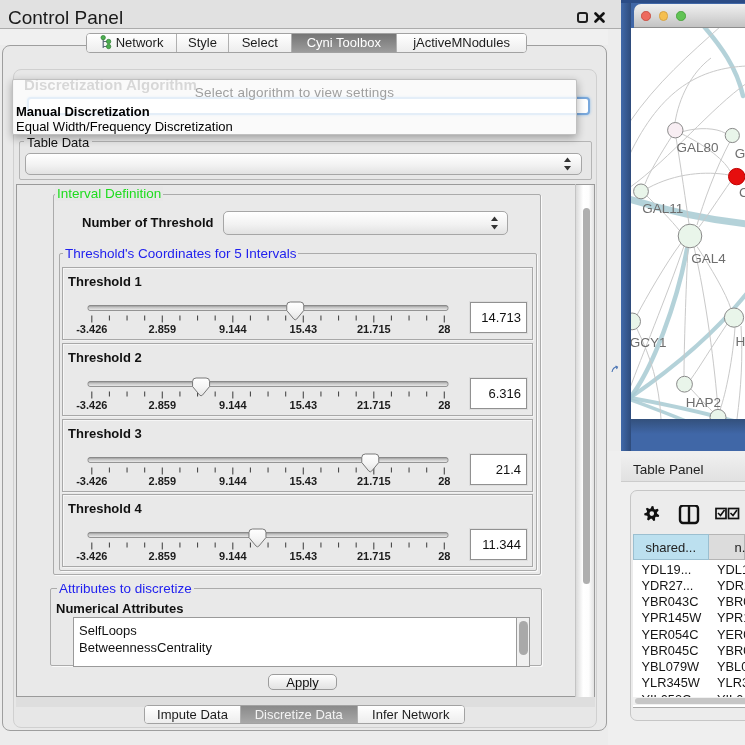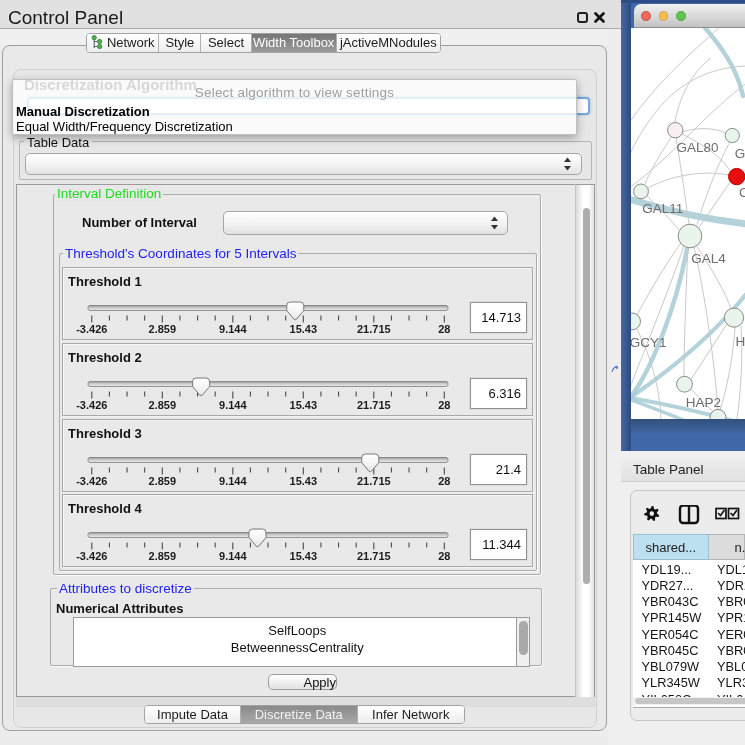--- a/index.html
+++ b/index.html
@@ -13,21 +13,21 @@
 
 
 
 #tabstrip { left:0; top:29px; width:608px; height:16px; background:#f0f0f0; }
 #container { left:2px; top:45px; width:605px; height:685.5px; border:1px solid #9e9e9e; border-radius:8px; background:#e9e9e9; }
 
 .tabs { position:absolute; display:flex; height:20.5px; border:1px solid #a2a2a2; border-radius:4px; overflow:hidden; background:#fff; }
 .tabs .tab { height:100%; display:flex; align-items:center; justify-content:center; font-size:13px; color:#1c1c1c; background:linear-gradient(#ffffff,#f6f6f6 50%,#ededed); border-right:1px solid #b0b0b0; }
 .tabs .tab:last-child { border-right:none; }
 .tabs .sel { background:linear-gradient(#757575,#9c9c9c); color:#fff; }
-#toptabs { left:86px; top:32.5px; width:355px; }
+#toptabs { left:86px; top:32.5px; width:441px; }
 #bottabs { left:144px; top:704.5px; width:321px; height:19.5px; }
 #bottabs .sel { background:linear-gradient(#8a8a8a,#a8a8a8); color:#f3f3f3; }
 
 
 #panel { left:12.5px; top:68.5px; width:584.5px; height:659px; background:#e7e7e7; border:1px solid #d0d0d0; border-radius:8px; }
 
 
 #tdgroup { left:19px; top:141px; width:573px; height:39px; border:1px solid #b5b5b5; border-radius:2px; }
 #tdlabel { left:24px; top:134.5px; font-size:13px; color:#111; background:#e7e7e7; padding:0 3px; }
 .combo { position:absolute; border:1px solid #a6a6a6; border-radius:5px; background:linear-gradient(#ffffff,#f2f2f2 55%,#e2e2e2); font-size:13px; color:#111; }
@@ -53,25 +53,25 @@
 #atlabel { left:57px; top:580.5px; color:#2222ee; }
 
 #numlabel { left:82px; top:215px; font-size:13px; font-weight:bold; color:#111; }
 
 .thrbox { position:absolute; left:62px; width:471px; height:73px; border:1px solid #a8a8a8; box-shadow:1px 1px 0 #f6f6f6 inset, 1px 1px 0 #f2f2f2; background:#e9e9e9; }
 .thrtitle { position:absolute; left:5px; top:6px; font-size:13px; font-weight:bold; color:#111; }
 .valbox { position:absolute; left:407px; top:34px; width:57px; height:31px; background:#fff; border:1px solid #919191; box-shadow:0 0 0 1px #dddddd; font-size:13px; color:#111; text-align:right; padding-right:5px; line-height:29px; }
 
 #nalabel { left:56px; top:600.5px; font-size:13px; font-weight:bold; color:#111; }
 #listbox { left:73px; top:616.5px; width:443.5px; height:50px; background:#fff; border:1px solid #9a9a9a; overflow:hidden; font-size:13px; color:#111; padding-top:4.5px; }
-#listbox div { height:17px; line-height:17px; padding-left:5px;text-align:center; }
+#listbox div { height:17px; line-height:17px; padding-left:5px; }
 #listsb { left:516.5px; top:616.5px; width:13px; height:50px; background:#f0f0f0; border:1px solid #9a9a9a; border-left:none; }
 #listthumb { left:518.5px; top:620.5px; width:9px; height:34px; background:#a9a9a9; border-radius:4.5px; }
 
-#applybtn { left:268px; top:673.5px; width:69px; height:16.5px; border:1px solid #9c9c9c; border-radius:5px; background:linear-gradient(#ffffff,#ededed 60%,#e3e3e3); font-size:13px; color:#111; text-align:right; line-height:16px; }
+#applybtn { left:268px; top:673.5px; width:69px; height:16.5px; border:1px solid #9c9c9c; border-radius:5px; background:linear-gradient(#ffffff,#ededed 60%,#e3e3e3); font-size:13px; color:#111; text-align:center; line-height:16px; }
 #understrip { left:15.5px; top:697px; width:579px; height:10px; background:#dedede; }
 
 
 #divider { left:608px; top:29px; width:12.5px; height:716px; background:#ededed; }
 #bluearea { left:620.5px; top:0; width:124.5px; height:450.5px; background:#4067a7; }
 #blueleft { left:620.5px; top:0; width:10.5px; height:450.5px; background:linear-gradient(90deg,#4169a9,#2e4b7b); }
 #bluetop { left:620.5px; top:0; width:124.5px; height:2.5px; background:#2b4c86; }
 #nettitle { left:633.5px; top:3.5px; width:111.5px; height:24.5px; border-top-left-radius:7px; background:linear-gradient(#f0f0f0,#d8d8d8 55%,#c3c3c3); border-bottom:1px solid #8e8e8e; }
 .light { position:absolute; top:7.5px; width:9.5px; height:9.5px; border-radius:50%; }
 #canvas { left:631px; top:28px; width:114px; height:391px; background:#fff; overflow:hidden; }
@@ -116,42 +116,42 @@
   <div class="tab" style="width:90.5px">
     <svg width="12" height="16" viewBox="0 0 12 16" style="margin-right:4px">
       <path d="M3.2 3 V13 M3.2 6.5 H7.6 M3.2 11.5 H7.6" stroke="#5c6b7a" stroke-width="1.2" fill="none"></path>
       <circle cx="3.2" cy="2.6" r="2.2" fill="#4caf50" stroke="#2e7d32" stroke-width="0.7"></circle>
       <circle cx="8.6" cy="6.5" r="2.2" fill="#4caf50" stroke="#2e7d32" stroke-width="0.7"></circle>
       <circle cx="8.6" cy="11.5" r="2.2" fill="#4caf50" stroke="#2e7d32" stroke-width="0.7"></circle>
     </svg>
     Network</div>
   <div class="tab" style="width:52px">Style</div>
   <div class="tab" style="width:63px">Select</div>
-  <div class="tab sel" style="width:106px">Width Toolbox</div>
+  <div class="tab sel" style="width:106px">Cyni Toolbox</div>
   <div class="tab" style="width:129.5px">jActiveMNodules</div>
 </div>
 
 <div id="tdgroup" class="abs"></div>
 <div id="tdlabel" class="abs">Table Data</div>
 <div id="combo1" class="combo">
     <span class="ctext">galFiltered.sif default node</span>
  <svg class="spinner" style="right:9px" width="9" height="14" viewBox="0 0 9 14">
       <path d="M4.5 0.5 L8 5 H1 Z" fill="#333"></path>
       <path d="M4.5 13.5 L8 9 H1 Z" fill="#333"></path>
     </svg>
 </div>
 
 <div id="scrollpanel" class="abs"></div>
 <div id="sbtrack" class="abs"></div>
 <div id="sbsep" class="abs"></div>
 <div id="sbthumb" class="abs"></div>
 
 <div id="ivgroup" class="group"></div>
 <div id="ivlabel" class="grouplabel" style="background:#e7e7e7">Interval Definition</div>
-<div id="numlabel" class="abs">Number of Interval</div>
+<div id="numlabel" class="abs">Number of Threshold</div>
 <div id="combo2" class="combo">
     <span class="ctext">5</span>
  <svg class="spinner" style="right:8px" width="9" height="14" viewBox="0 0 9 14">
       <path d="M4.5 0.5 L8 5 H1 Z" fill="#333"></path>
       <path d="M4.5 13.5 L8 9 H1 Z" fill="#333"></path>
     </svg>
 </div>
 <div id="thgroup" class="group"></div>
 <div id="thlabel" class="grouplabel">Threshold's Coordinates for 5 Intervals</div>
 

